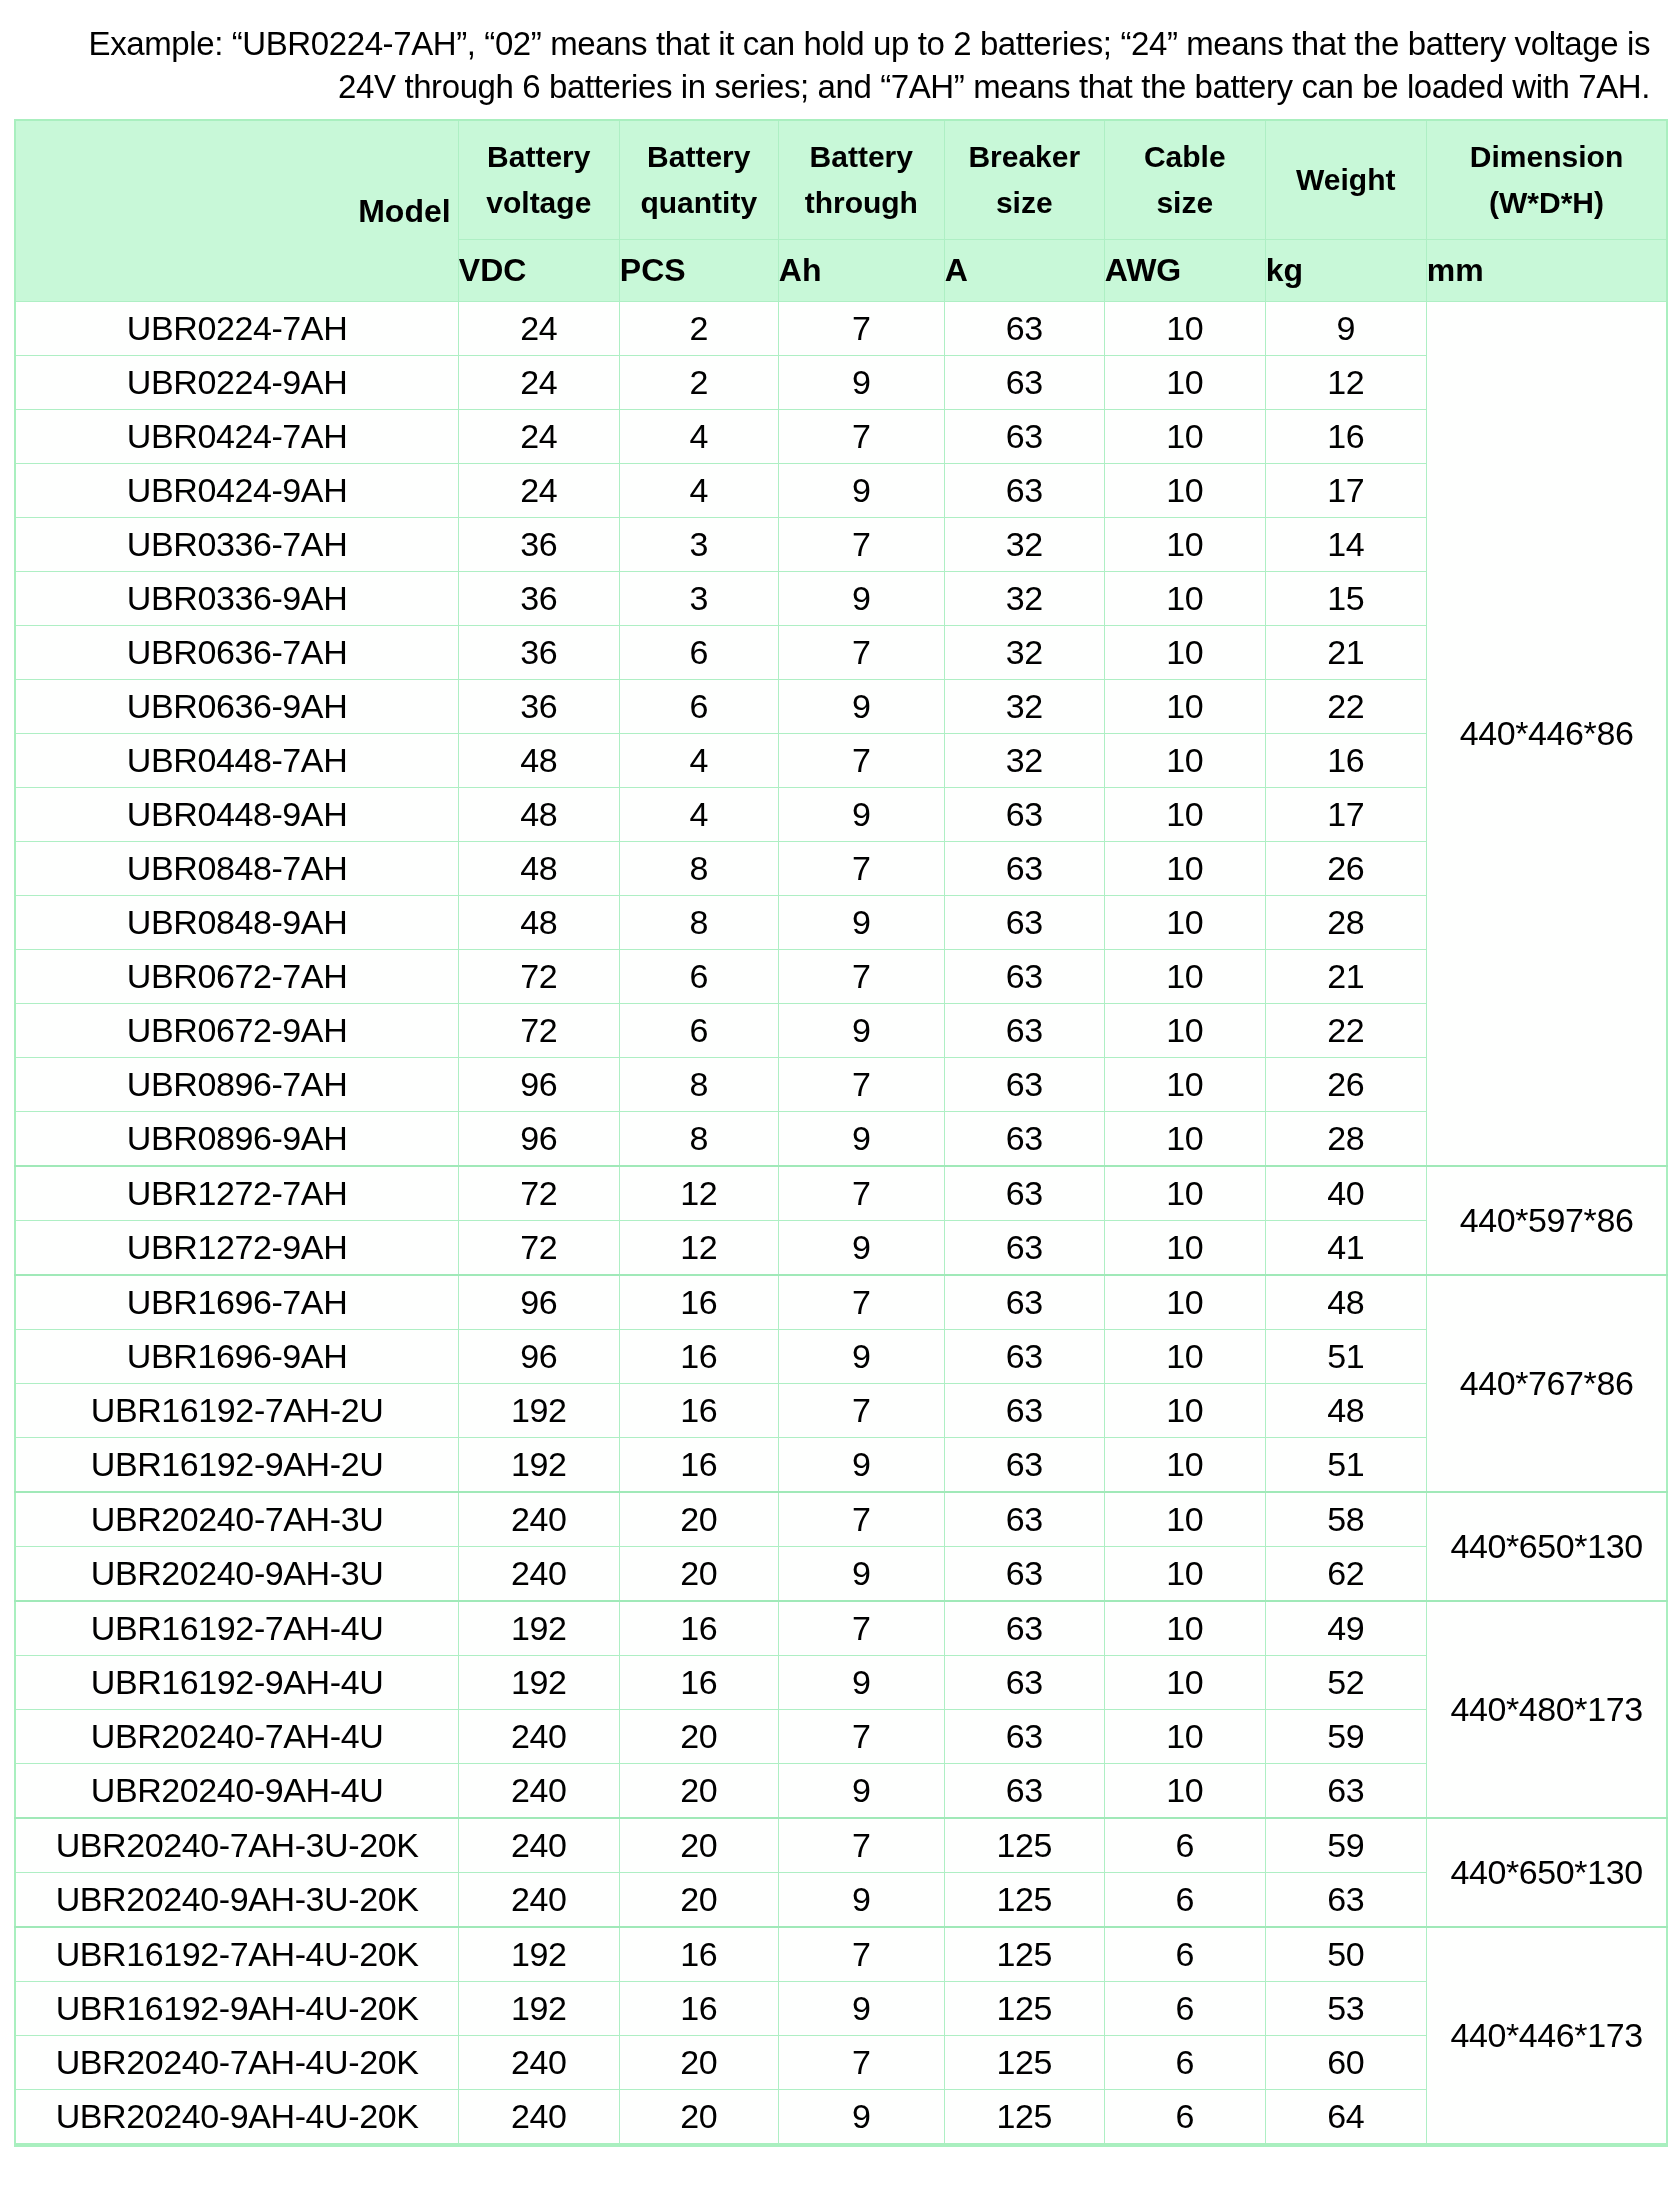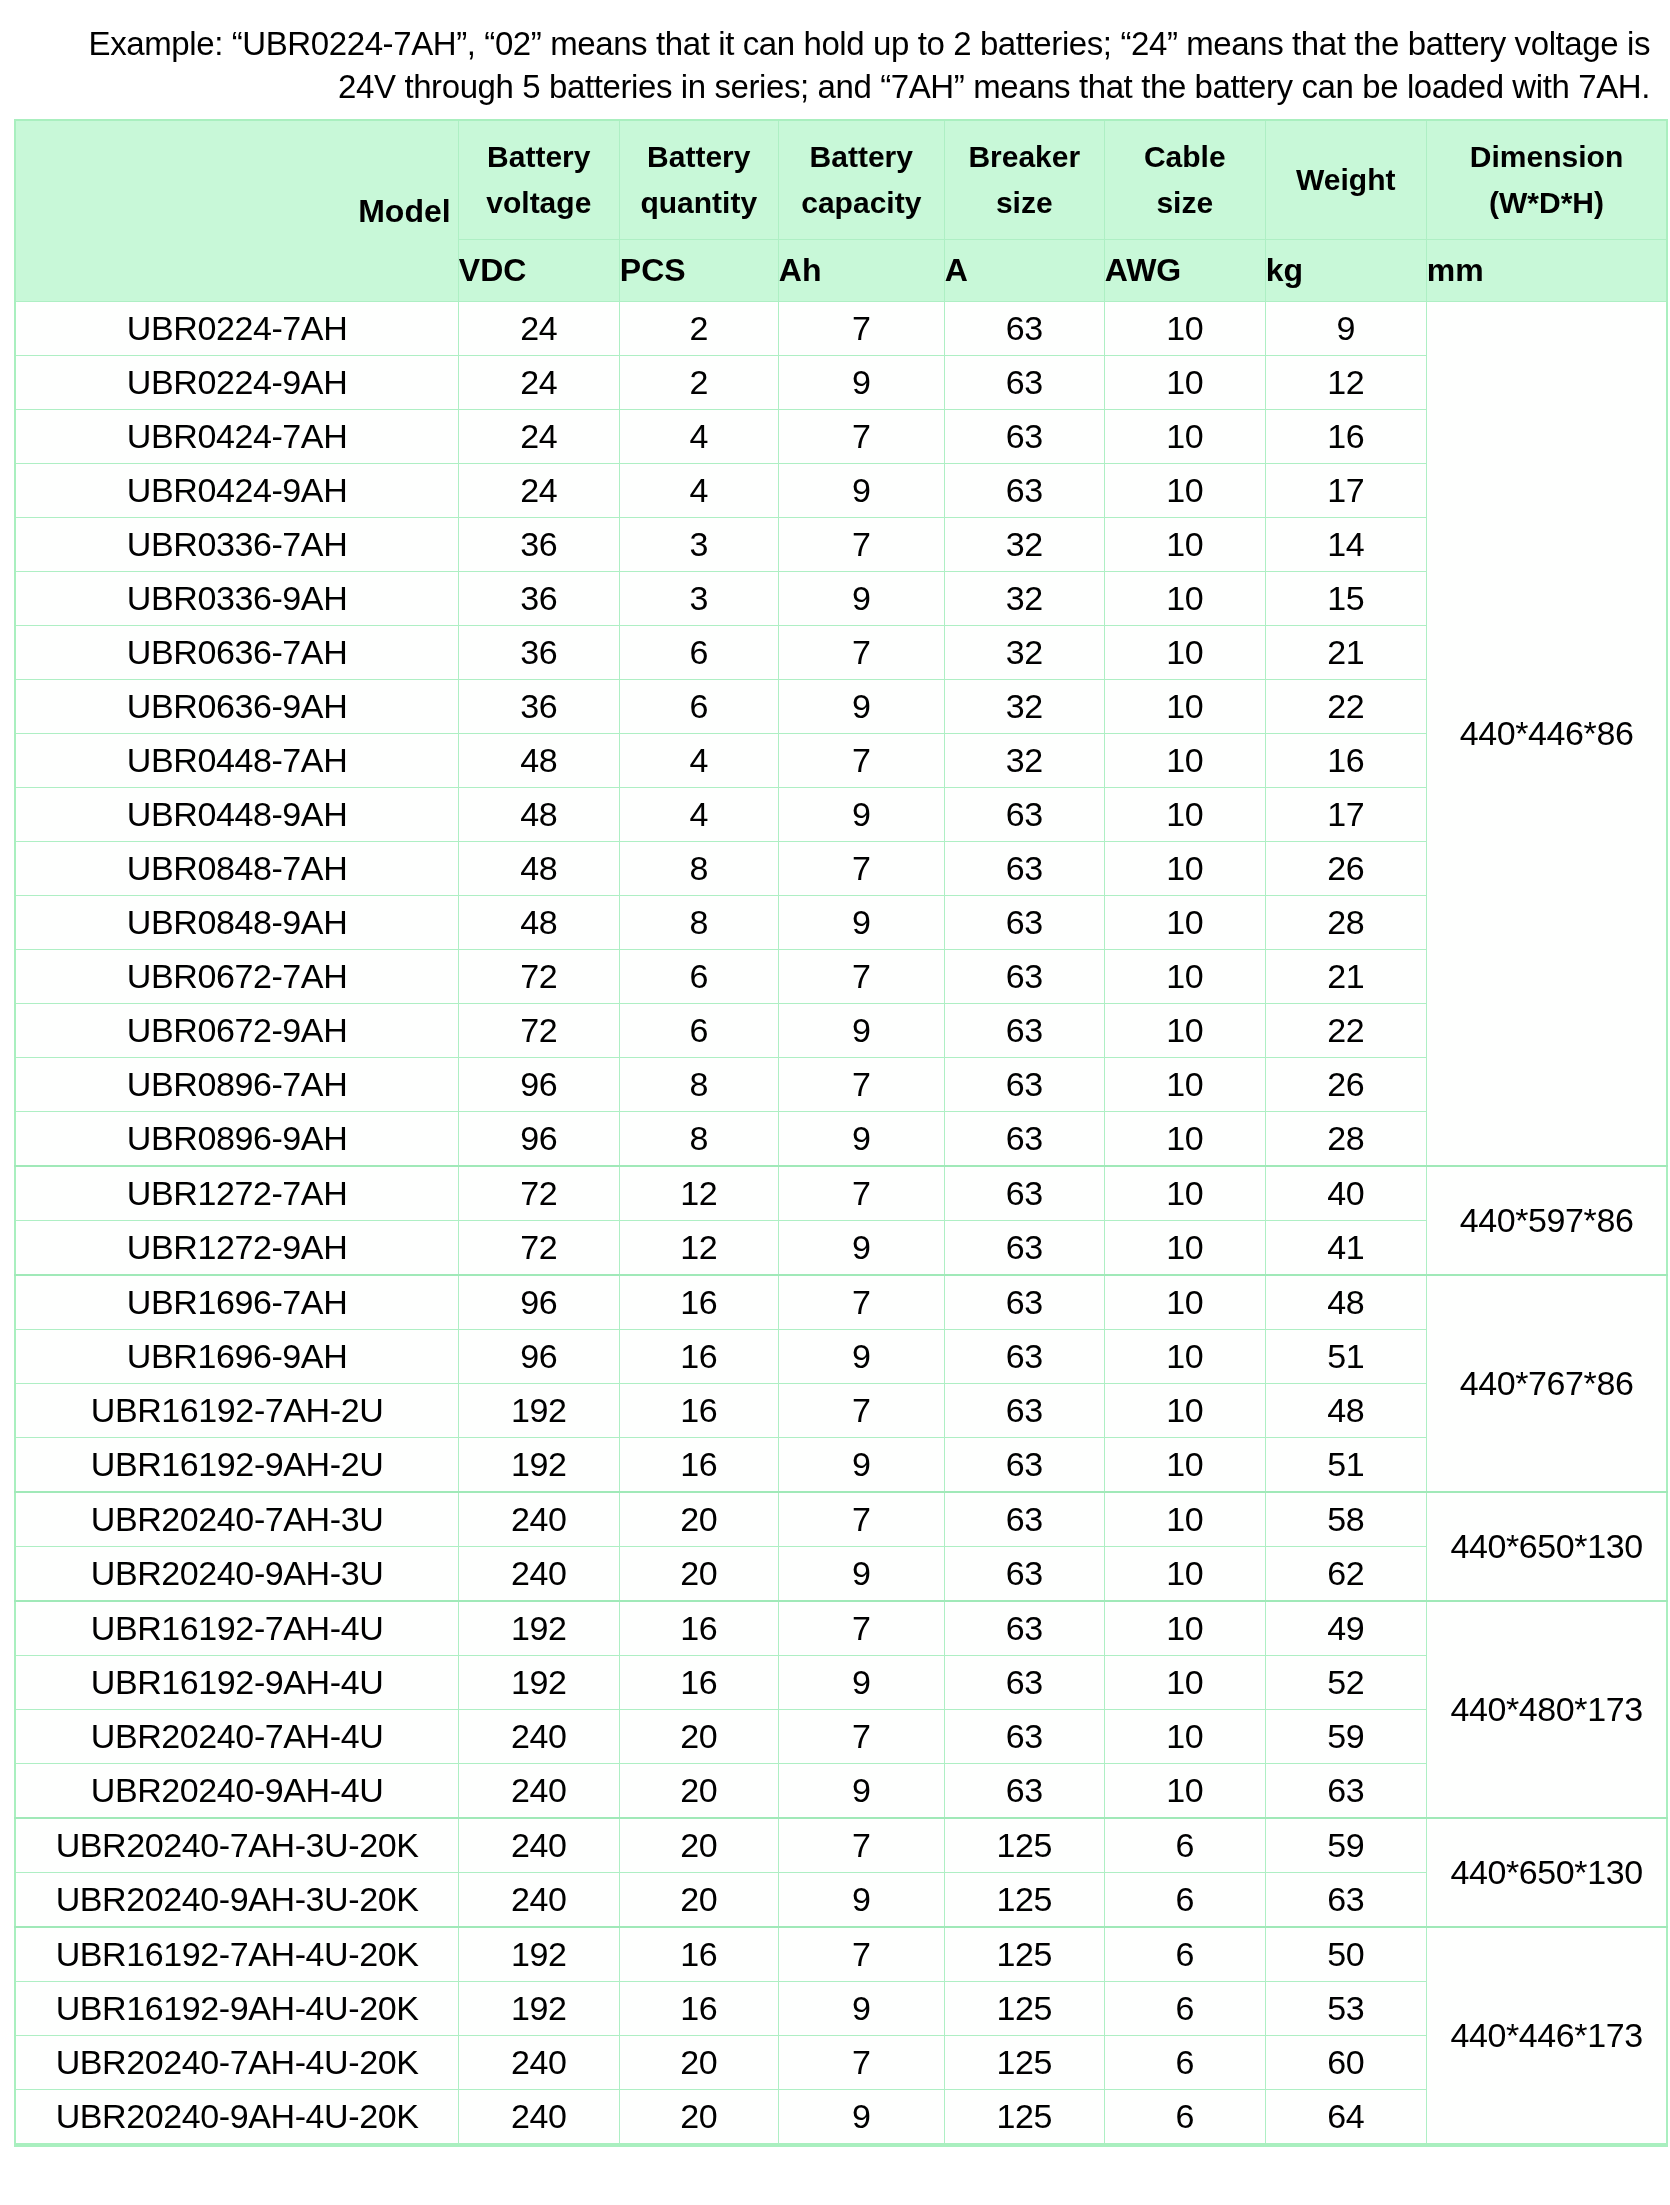--- a/index.html
+++ b/index.html
@@ -70,40 +70,40 @@
     font-size: 33px;
     text-align: center;
   }
   tr.group-start td { border-top: 2.2px solid #a0e9b8; }
 </style>
 </head>
 <body>
 
 <div class="intro">
   <div class="line">Example: “UBR0224-7AH”, “02” means that it can hold up to 2 batteries; “24” means that the battery voltage is</div>
-  <div class="line">24V through 5 batteries in series; and “7AH” means that the battery can be loaded with 7AH.</div>
+  <div class="line">24V through 6 batteries in series; and “7AH” means that the battery can be loaded with 7AH.</div>
 </div>
 
 <table class="spec">
   <colgroup>
     <col style="width:443px">
     <col style="width:161px">
     <col style="width:159px">
     <col style="width:166px">
     <col style="width:160px">
     <col style="width:161px">
     <col style="width:161px">
     <col style="width:241px">
   </colgroup>
   <thead>
     <tr class="hrow1">
       <th class="model-h" rowspan="2">Model</th>
       <th>Battery voltage</th>
       <th>Battery quantity</th>
-      <th>Battery capacity</th>
+      <th>Battery through</th>
       <th>Breaker size</th>
       <th>Cable size</th>
       <th>Weight</th>
       <th>Dimension (W*D*H)</th>
     </tr>
     <tr class="hrow2">
       <th>VDC</th>
       <th>PCS</th>
       <th>Ah</th>
       <th>A</th>

